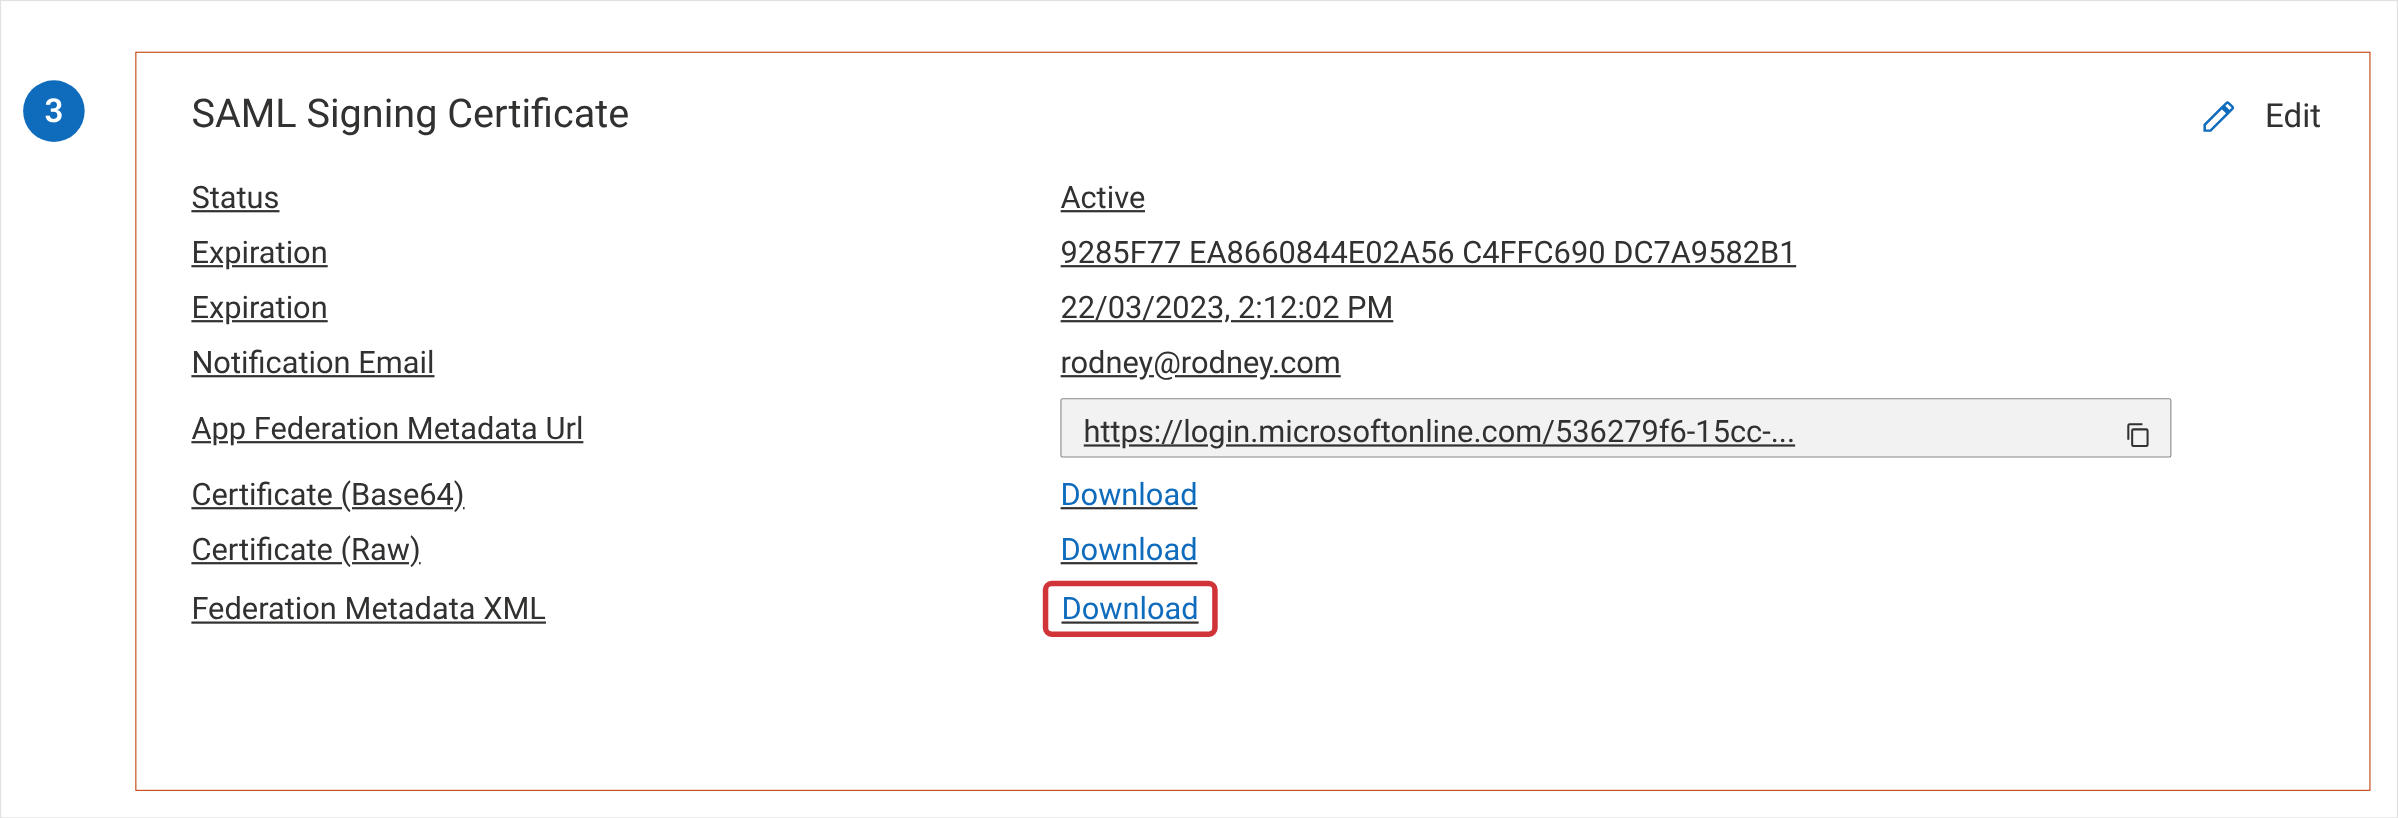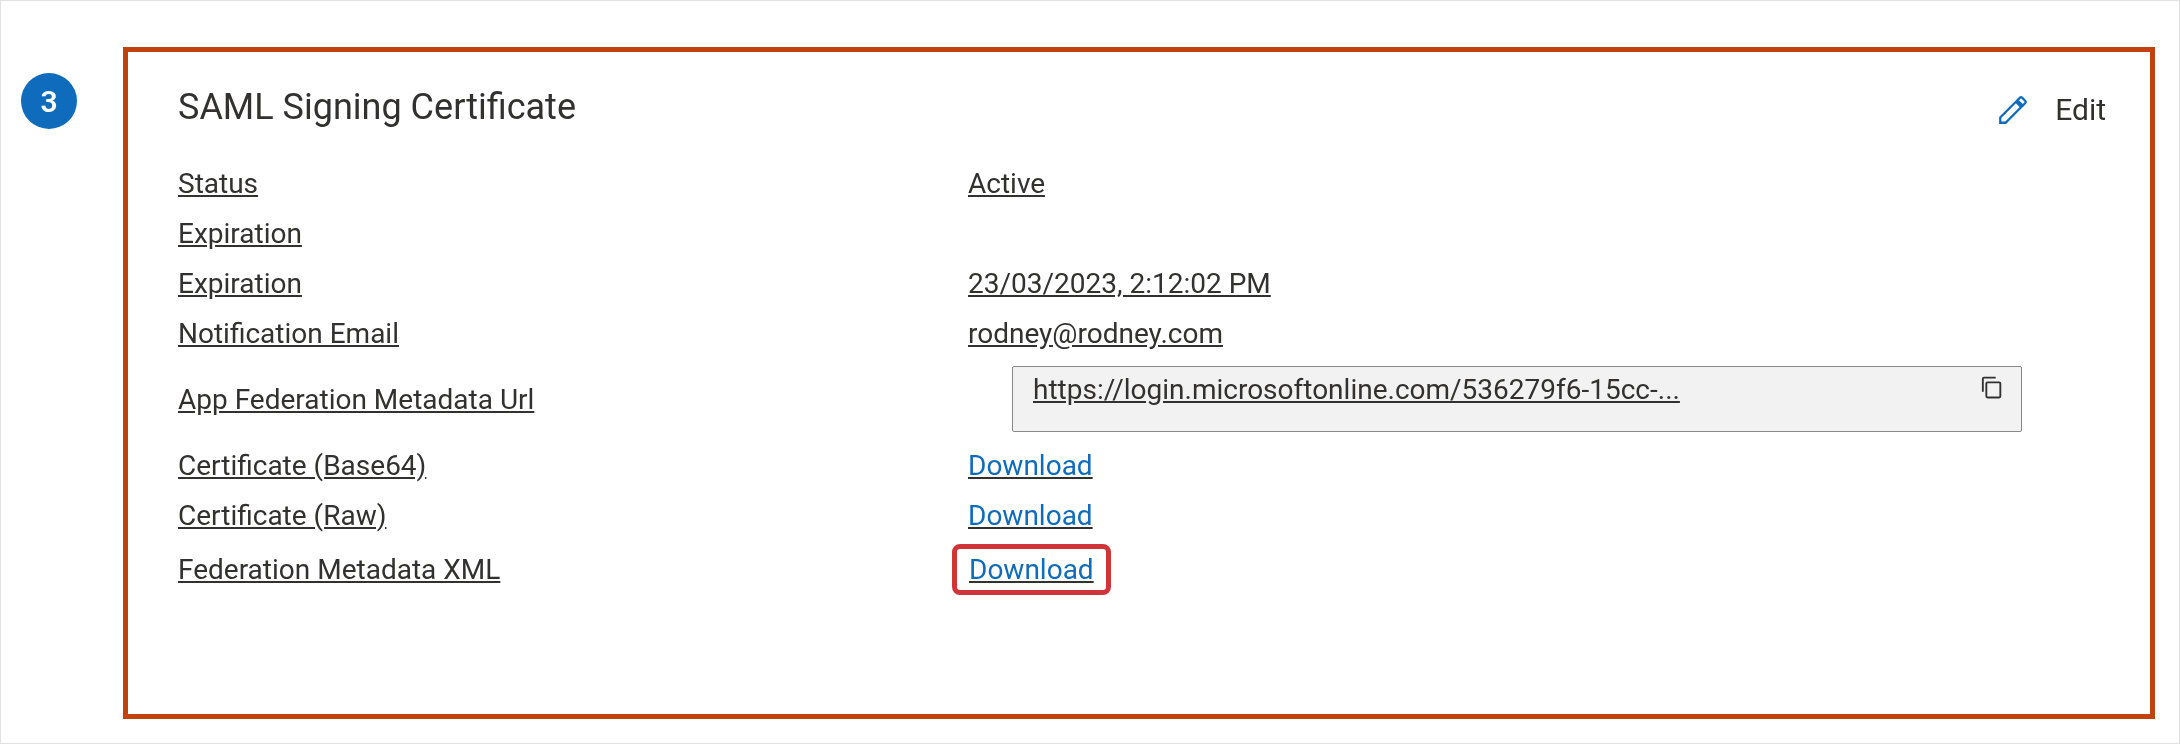--- a/index.html
+++ b/index.html
@@ -29,21 +29,21 @@
     display: flex;
     align-items: center;
     justify-content: center;
   }
   .card {
     position: absolute;
     top: 46px;
     left: 122px;
     right: 24px;
     bottom: 24px;
-    border: 5px solid #c2410c;
+    border: 1px solid #c2410c;
     padding: 34px 44px 24px 50px;
   }
   .card-header {
     display: flex;
     justify-content: space-between;
     align-items: flex-start;
   }
   .card-title {
     font-size: 36px;
     font-weight: 400;
@@ -85,43 +85,43 @@
   }
   .highlight-box {
     display: inline-block;
     border: 5px solid #d13438;
     border-radius: 8px;
     padding: 4px 12px;
     margin-left: -16px;
   }
   .url-field {
     display: flex;
-    align-items: flex-start;
+    align-items: flex-end;
     gap: 14px;
     background: #f2f2f2;
     border: 1px solid #8a8886;
     border-radius: 2px;
     padding: 6px 16px 6px 20px;
     width: 1010px;
-    height: 66px;
+    height: 54px;
   }
   .url-field .url-text {
     flex: 1;
     white-space: nowrap;
     overflow: hidden;
     text-overflow: ellipsis;
     color: #323130;
   }
   .url-field .copy-icon {
     flex-shrink: 0;
     width: 28px; height: 28px;
     cursor: pointer;
     color: #323130;
   }
-  .row.url-row { margin: 4px 0; gap: 44px; }
+  .row.url-row { margin: 4px 0; }
 </style>
 </head>
 <body>
 
 <div class="page">
 
   <div class="step-badge">
     <span>3</span>
   </div>
 
@@ -138,25 +138,26 @@
 
     <div class="rows">
 
       <div class="row">
         <div class="label">Status</div>
         <div class="value">Active</div>
       </div>
 
       <div class="row">
         <div class="label">Expiration</div>
+        <div class="value">9285F77 EA8660844E02A56 C4FFC690 DC7A9582B1</div>
       </div>
 
       <div class="row">
         <div class="label">Expiration</div>
-        <div class="value">23/03/2023, 2:12:02 PM</div>
+        <div class="value">22/03/2023, 2:12:02 PM</div>
       </div>
 
       <div class="row">
         <div class="label">Notification Email</div>
         <div class="value">rodney@rodney.com</div>
       </div>
 
       <div class="row url-row">
         <div class="label">App Federation Metadata Url</div>
         <div class="url-field">

